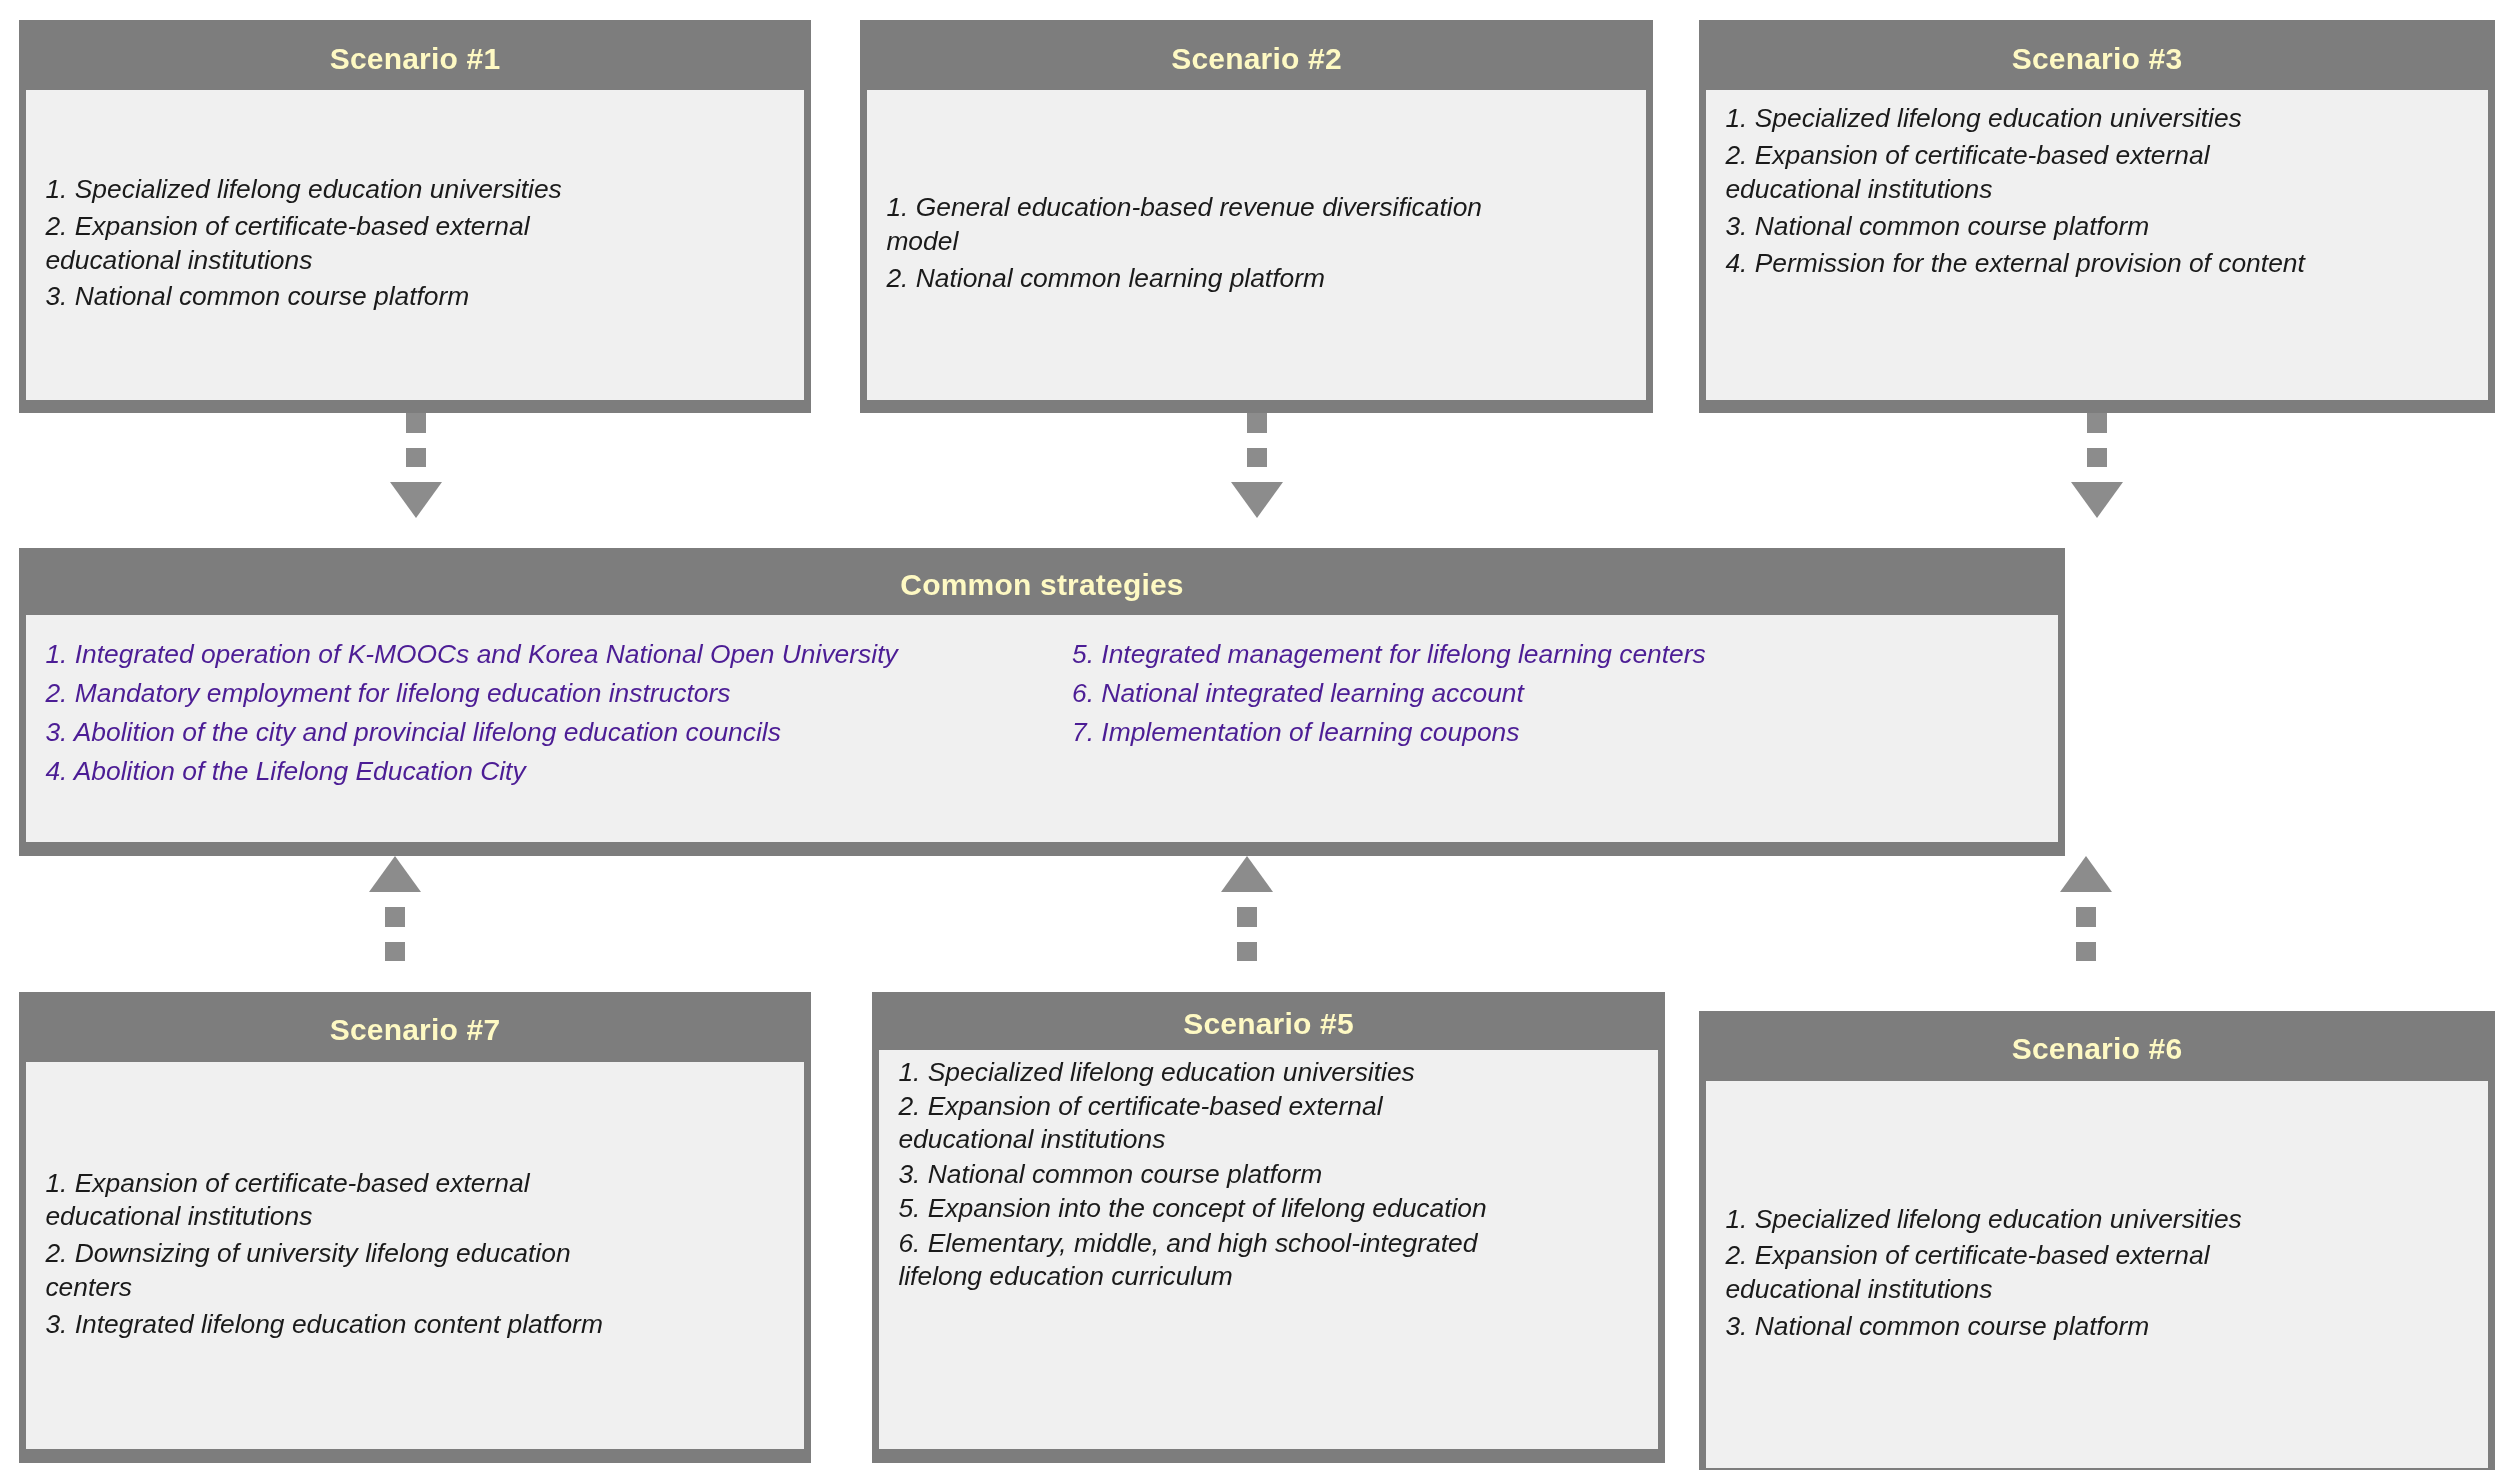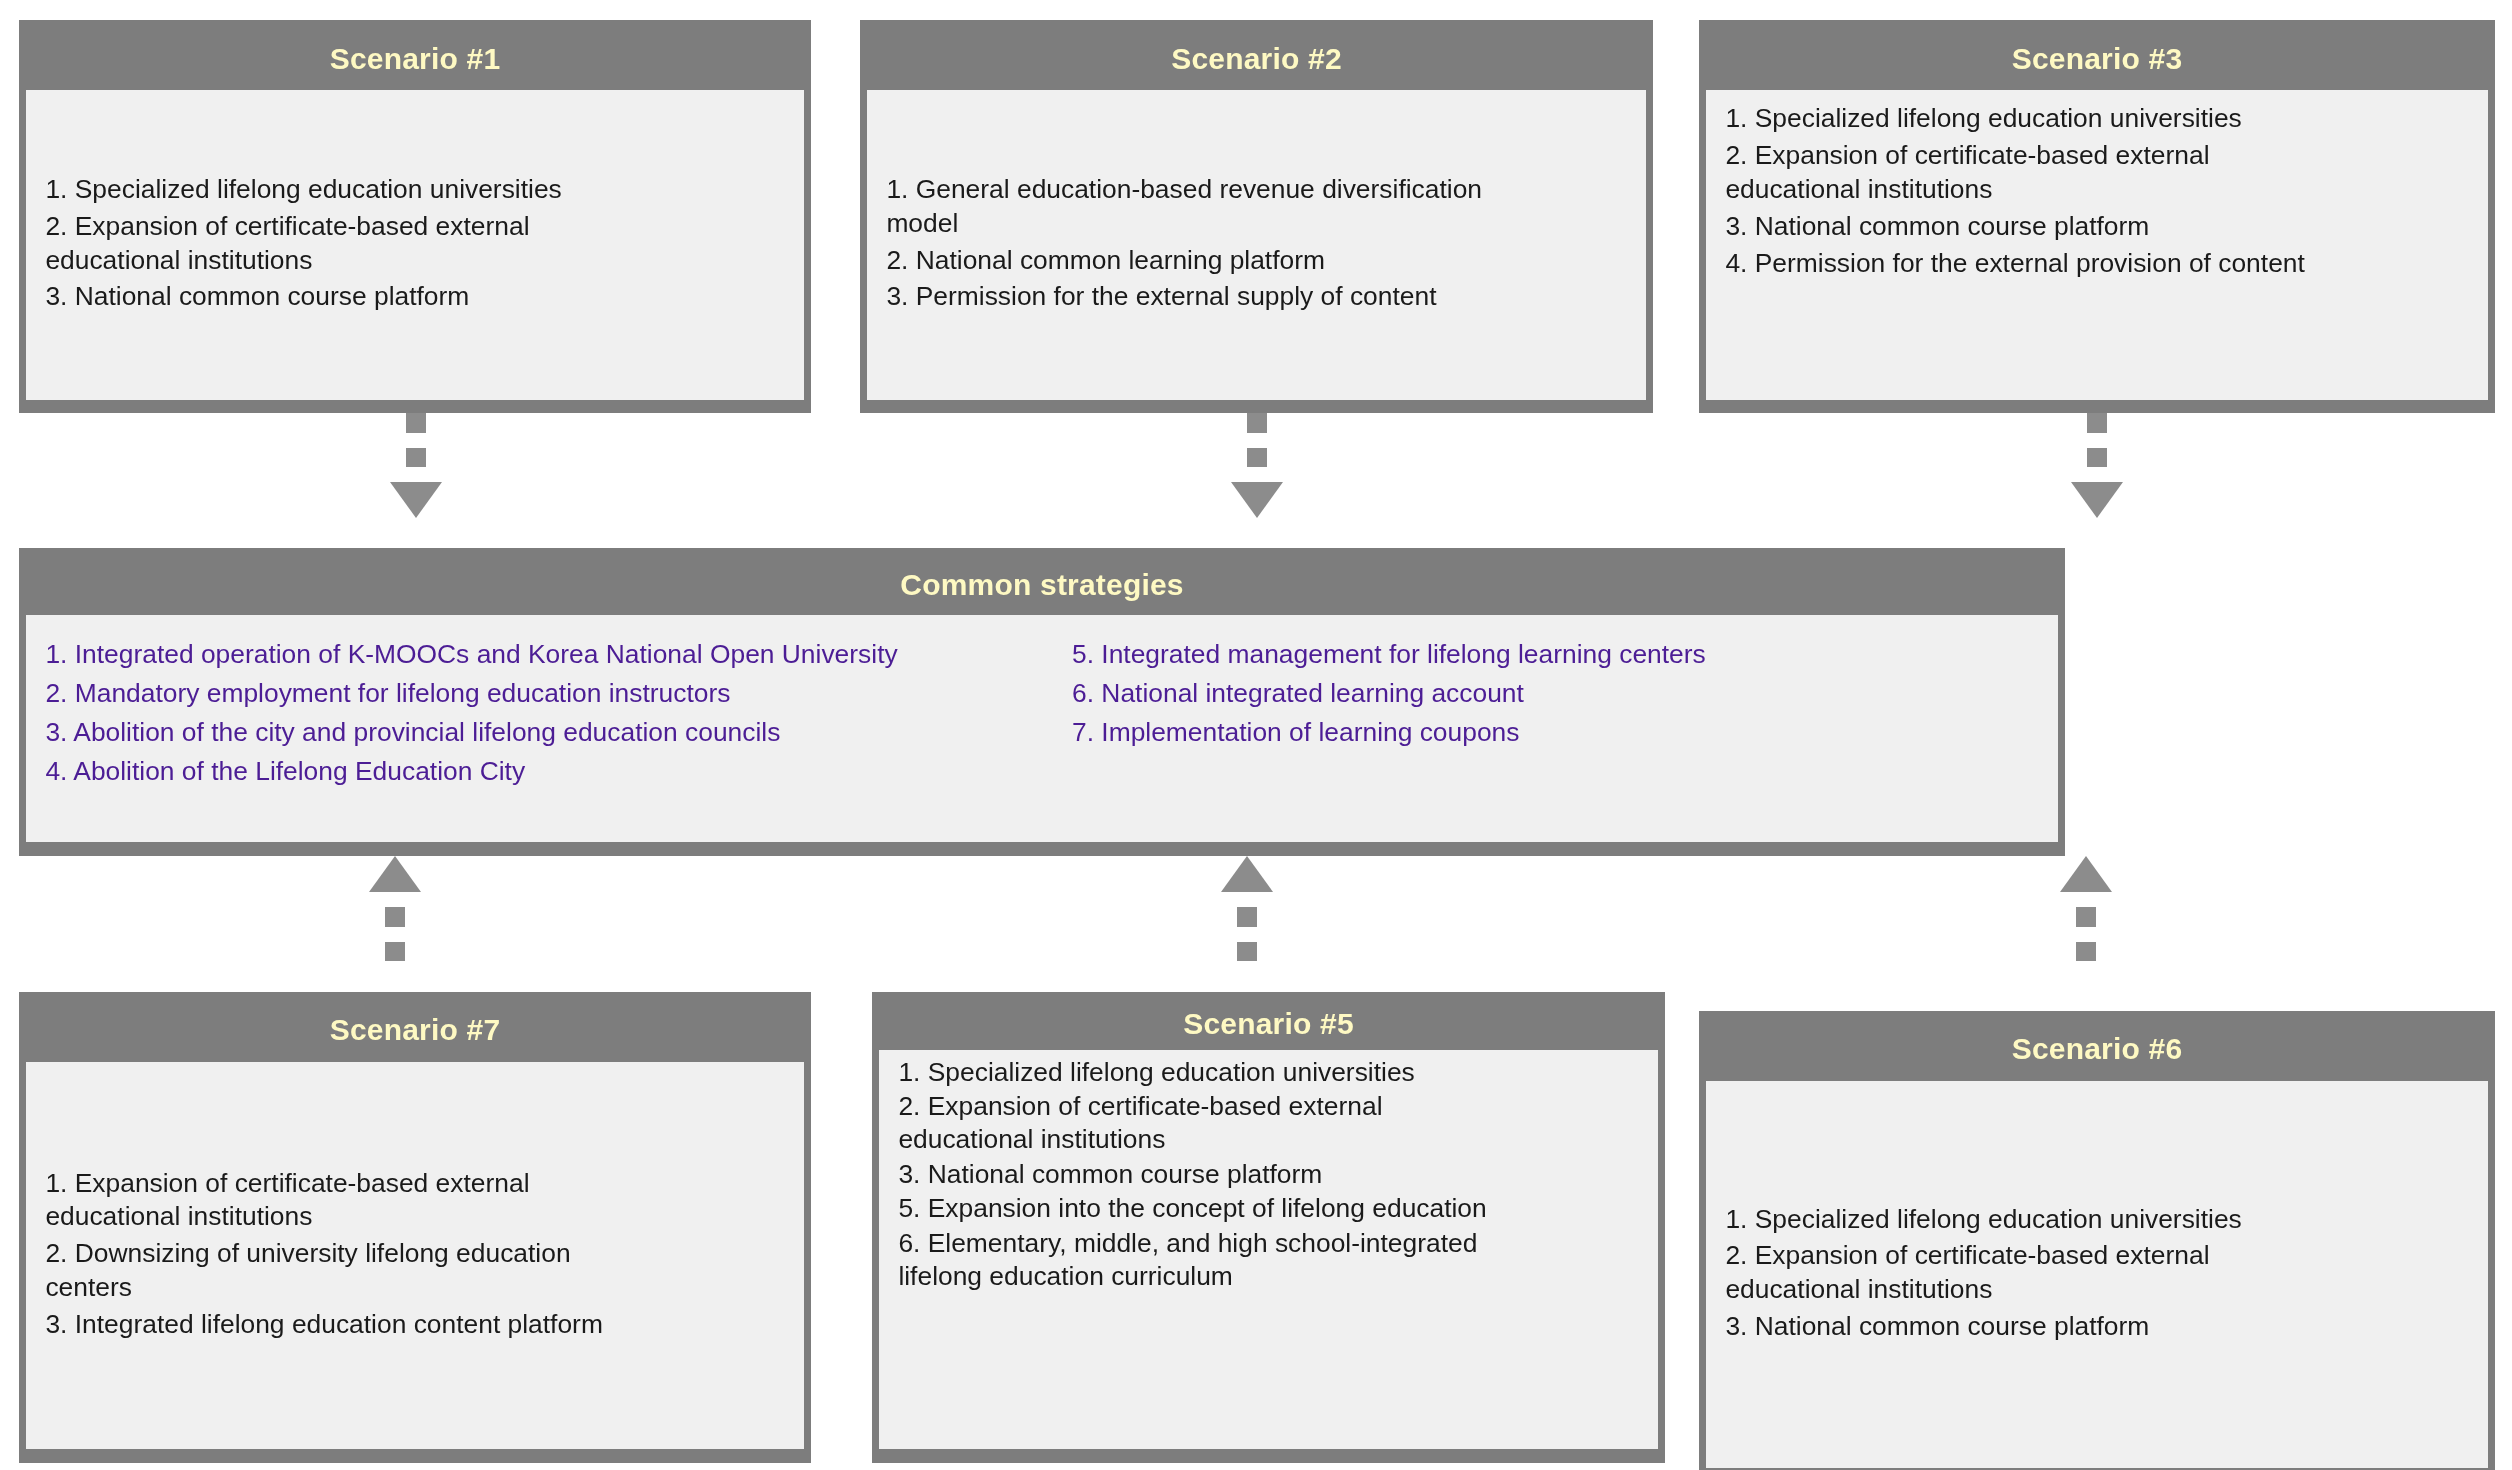--- a/index.html
+++ b/index.html
@@ -35,20 +35,21 @@
   }
   .card-body {
     background: #f0f0f0;
     box-sizing: border-box;
     height: calc(100% - 70px);
     display: flex;
     flex-direction: column;
     justify-content: center;
     padding: 10.6px 16.6px 10.6px 19.6px;
     overflow: hidden;
+    font-style: italic;
   }
   .card-body.top-align {
     justify-content: flex-start;
     padding-top: 12px;
   }
   .card-list {
     list-style: none;
     margin: 0;
     padding: 0;
   }
@@ -157,21 +158,20 @@
   </div>
 </div>
 
 <div class="card" id="scenario-2">
   <div class="card-title">Scenario #2</div>
   <div class="card-body">
     <ul class="card-list">
       <li>1. General education-based revenue diversification
 model</li>
       <li>2. National common learning platform</li>
-      <li>3. Permission for the external supply of content</li>
     </ul>
   </div>
 </div>
 
 <div class="card" id="scenario-3">
   <div class="card-title">Scenario #3</div>
   <div class="card-body top-align">
     <ul class="card-list">
       <li>1. Specialized lifelong education universities</li>
       <li>2. Expansion of certificate-based external

